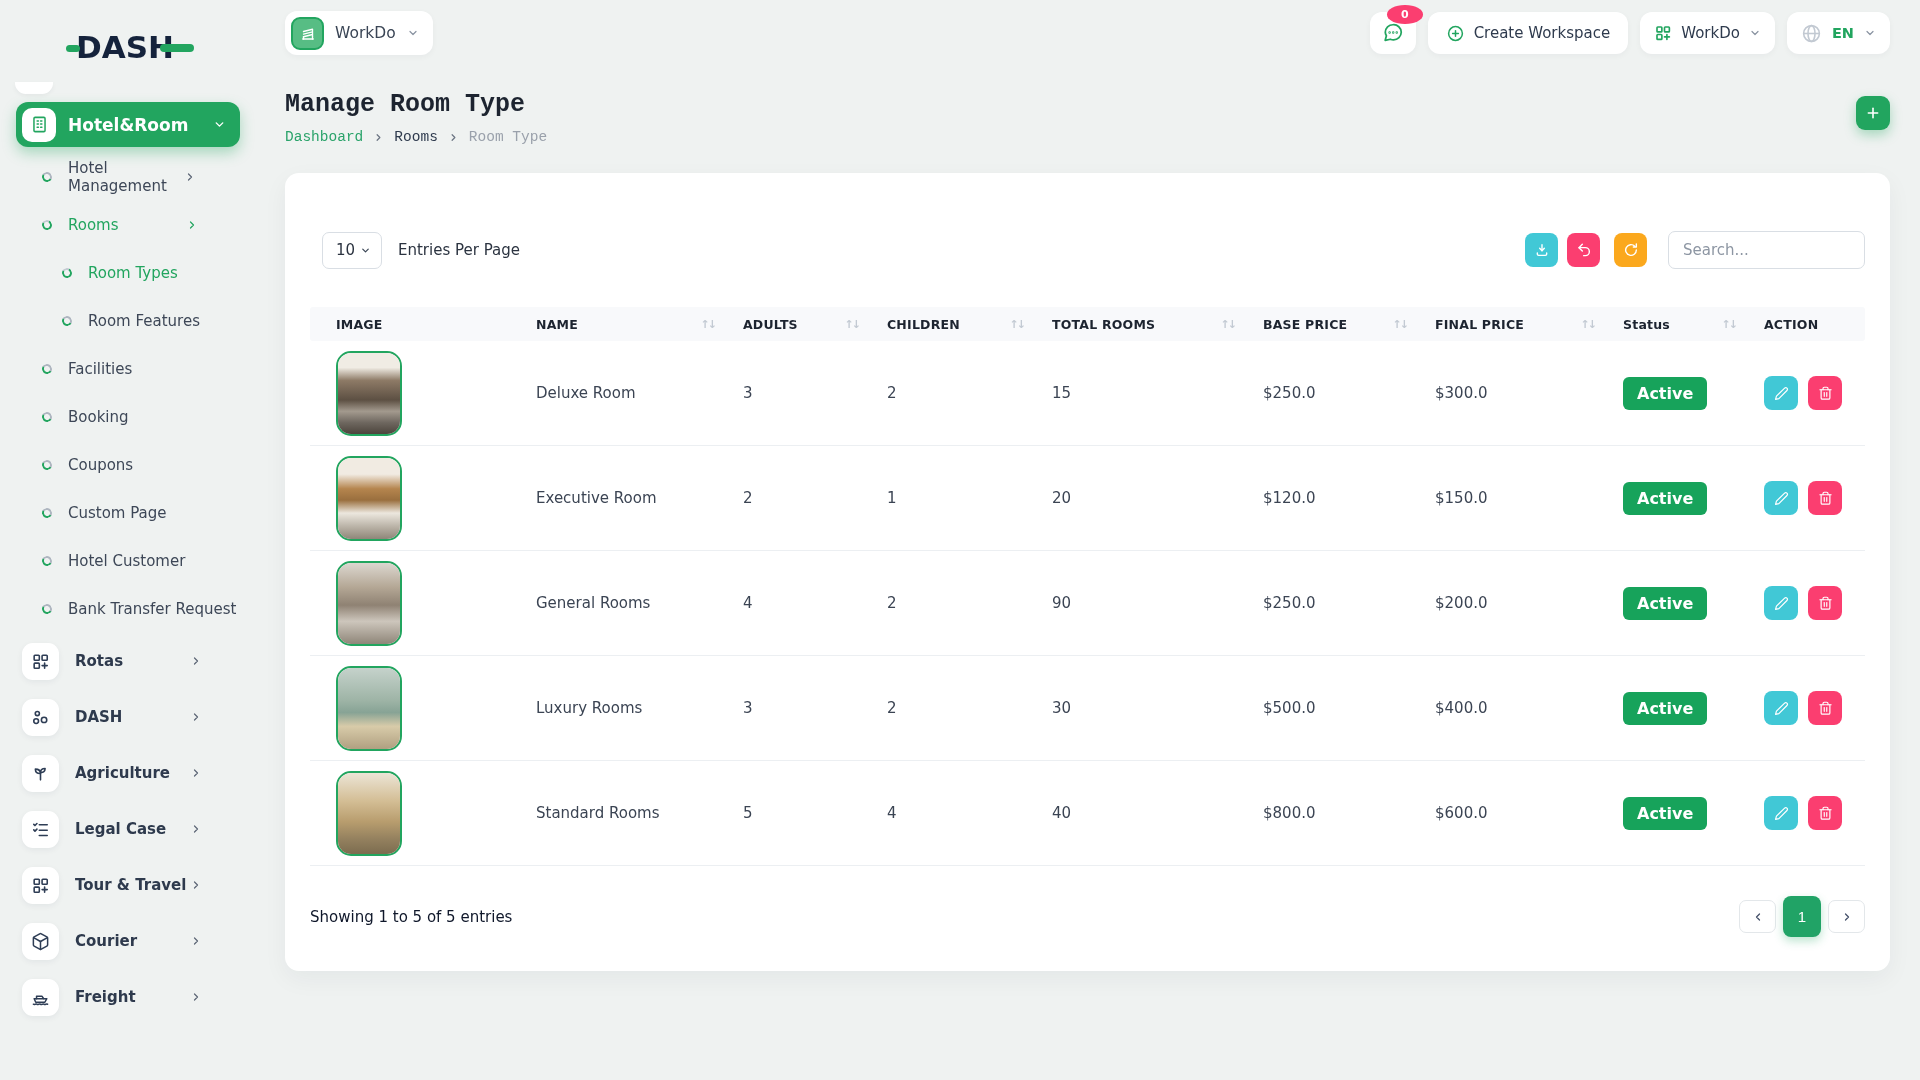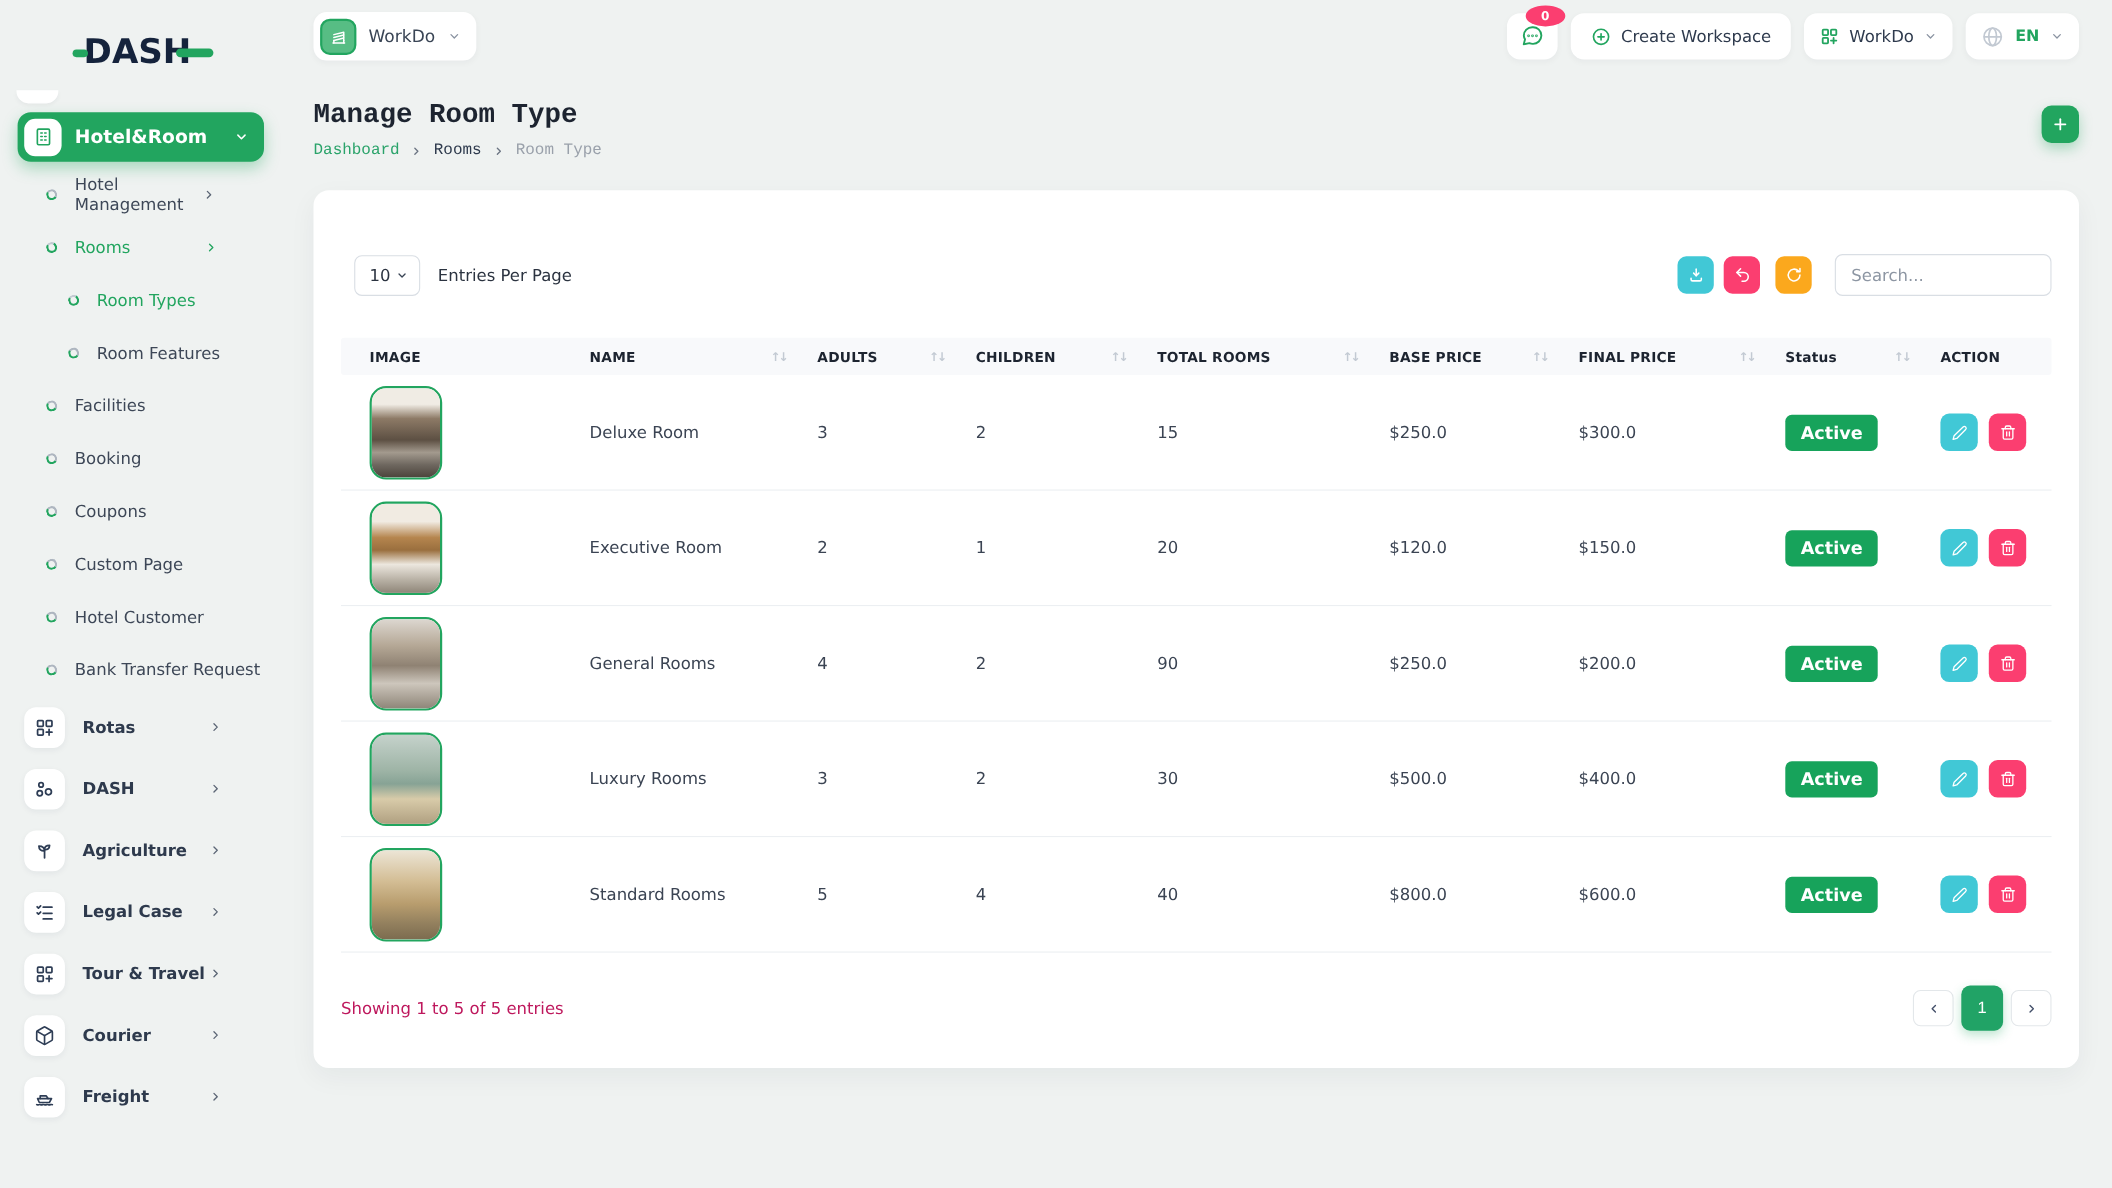--- a/index.html
+++ b/index.html
@@ -95,21 +95,21 @@
   .ph-2 { background:linear-gradient(180deg,#dcd7d0 0%,#b4a795 30%,#8f8273 52%,#cdc6bc 72%,#8f8679 100%); }
   .ph-3 { background:linear-gradient(180deg,#c5d2cb 0%,#9eb4a6 40%,#87a395 55%,#d8cba9 72%,#b0a081 100%); }
   .ph-4 { background:linear-gradient(180deg,#ece5d6 0%,#d3bd94 35%,#b89d6e 60%,#93805e 82%,#7c6c4f 100%); }
   .badge { display:inline-block; background:#17a35b; color:#fff; font-size:16px; font-weight:600; padding:7px 14px; border-radius:6px; }
   .actions { display:flex; gap:10px; padding-left:26px; }
   .act { width:34px; height:34px; border:none; border-radius:8px; color:#fff; display:flex; align-items:center; justify-content:center; cursor:pointer; }
   .act.edit { background:#41c8d6; }
   .act.del { background:#fb3e70; }
   
   .tfoot { display:flex; align-items:center; justify-content:space-between; margin-top:30px; }
-  .showing { font-size:15px; color:#be185d; }
+  .showing { font-size:15px; color:#0f172a; }
   .pager { display:flex; align-items:center; gap:7px; }
   .page-nav { width:37px; height:33px; background:#fff; border:1px solid #e3e7ea; border-radius:7px; color:#44506a;
     display:flex; align-items:center; justify-content:center; cursor:pointer; }
   .page-num { width:38px; height:41px; background:#21a366; border:none; border-radius:8px; color:#fff; font-size:15px;
     display:flex; align-items:center; justify-content:center; cursor:pointer; box-shadow:0 4px 10px rgba(34,165,95,.3); }
 </style>
 </head>
 <body>
 
 <aside class="sidebar">

